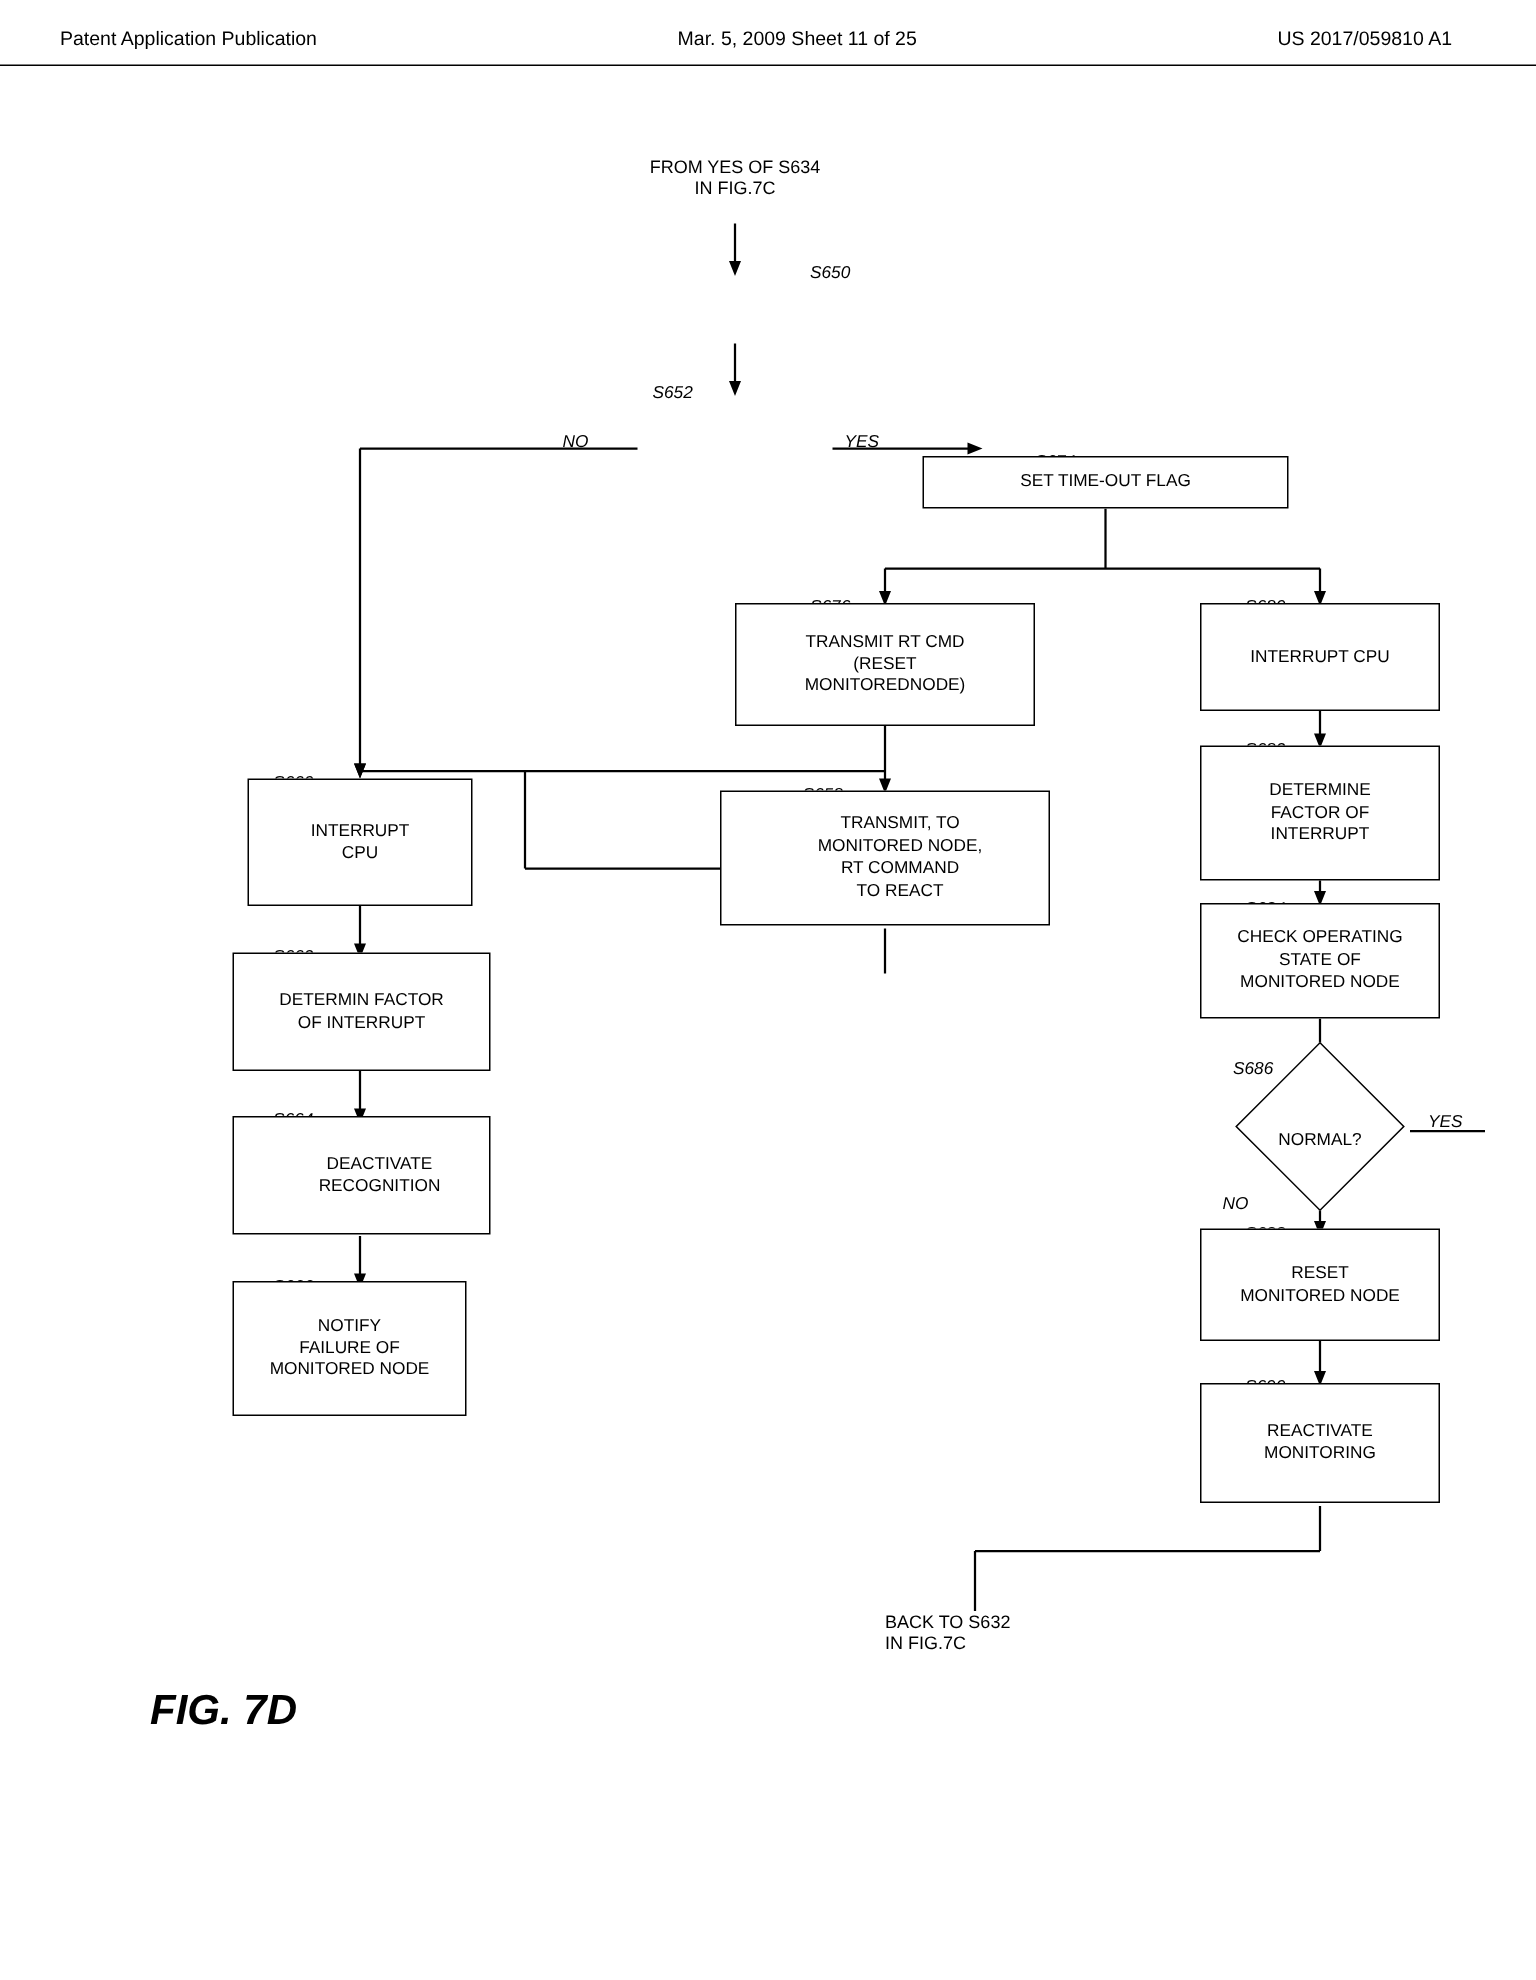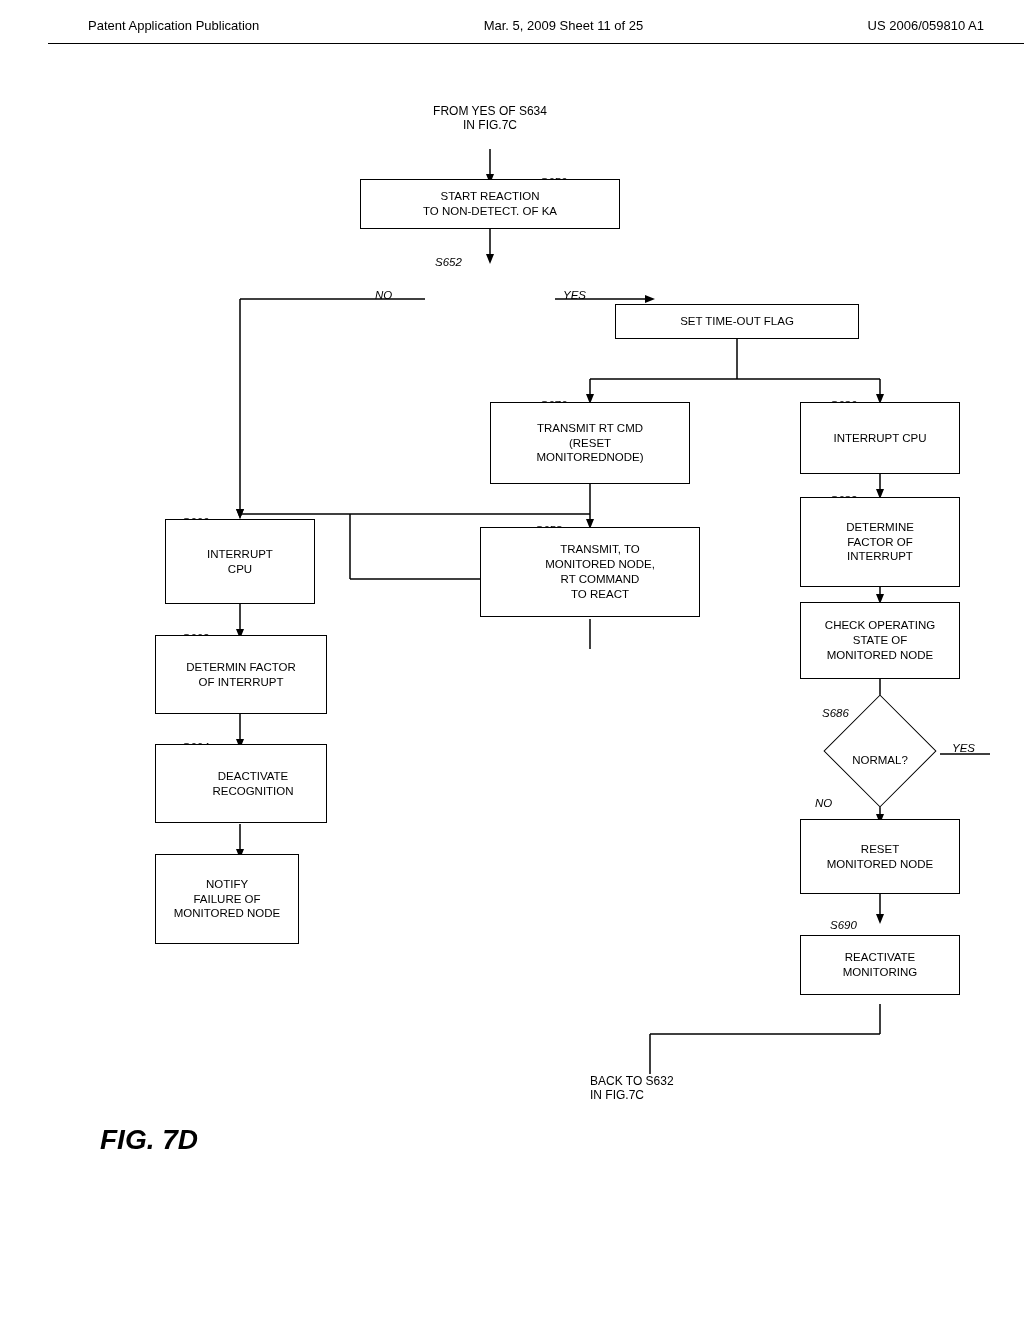--- a/index.html
+++ b/index.html
@@ -8,24 +8,23 @@
       font-family: Arial, Helvetica, sans-serif;
       width: 1024px;
       min-height: 1320px;
       position: relative;
       overflow-x: hidden;
     }
     .page-header {
       display: flex;
       justify-content: space-between;
       align-items: flex-start;
-      padding: 18px 40px 10px 40px;
+      padding: 18px 56px 10px 40px;
       border-bottom: 1px solid #000;
       font-size: 13px;
-      margin-left: 48px;
     }
     .diagram-area {
       position: relative;
       width: 100%;
       height: 1230px;
     }
     
     .fc-box {
       position: absolute;
       border: 1.5px solid #000;
@@ -84,21 +83,21 @@
       height: 100%;
       pointer-events: none;
     }
   </style>
 </head>
 <body>
 
 <div class="page-header">
   <span>Patent Application Publication</span>
   <span>Mar. 5, 2009   Sheet 11 of 25</span>
-  <span>US 2006/059810 A1</span>
+  <span>US 2017/059810 A1</span>
 </div>
 
 <div class="diagram-area">
 
   <svg class="arrows">
 
     <line x1="490" y1="105" x2="490" y2="135" stroke="#000" stroke-width="1.5"></line>
     <polygon points="490,140 486,130 494,130" fill="#000"></polygon>
 
     <line x1="490" y1="185" x2="490" y2="215" stroke="#000" stroke-width="1.5"></line>
@@ -170,24 +169,20 @@
 
   <div class="fc-text" style="left:400px; top:60px; width:180px; text-align:center; font-size:12px;">
     <span style="white-space:pre-line;">FROM YES OF S634
 IN FIG.7C</span>
   </div>
 
   <div class="fc-label" style="left:540px; top:132px;">
     <span>S650</span>
   </div>
 
-  <div class="fc-box" style="left:360px; top:135px; width:260px; height:50px;">
-    <span style="white-space:pre-line;">START REACTION
-TO NON-DETECT. OF KA</span>
-  </div>
 
   <div class="fc-label" style="left:435px; top:212px;">
     <span>S652</span>
   </div>
 
 
   <div class="fc-label" style="left:375px; top:245px;">
     <span>NO</span>
   </div>
 
@@ -302,31 +297,31 @@
 
   <div class="fc-box" style="left:800px; top:775px; width:160px; height:75px;">
     <span style="white-space:pre-line;">RESET
 MONITORED NODE</span>
   </div>
 
   <div class="fc-label" style="left:182px; top:808px;">
     <span>S666</span>
   </div>
 
-  <div class="fc-box" style="left:155px; top:810px; width:144px; height:90px;">
+  <div class="fc-box" style="left:155px; top:810px; width:156px; height:90px;">
     <span style="white-space:pre-line;">NOTIFY
 FAILURE OF
 MONITORED NODE</span>
   </div>
 
   <div class="fc-label" style="left:830px; top:875px;">
     <span>S690</span>
   </div>
 
-  <div class="fc-box" style="left:800px; top:878px; width:160px; height:60px;margin-top:13px;">
+  <div class="fc-box" style="left:800px; top:878px; width:160px; height:80px;">
     <span style="white-space:pre-line;">REACTIVATE
 MONITORING</span>
   </div>
 
   <div class="fc-text" style="left:590px; top:1030px; width:150px; font-size:12px; text-align:left;">
     <span style="white-space:pre-line;">BACK TO S632
 IN FIG.7C</span>
   </div>
 
   <div class="fig-label" style="left:100px; top:1080px;">

